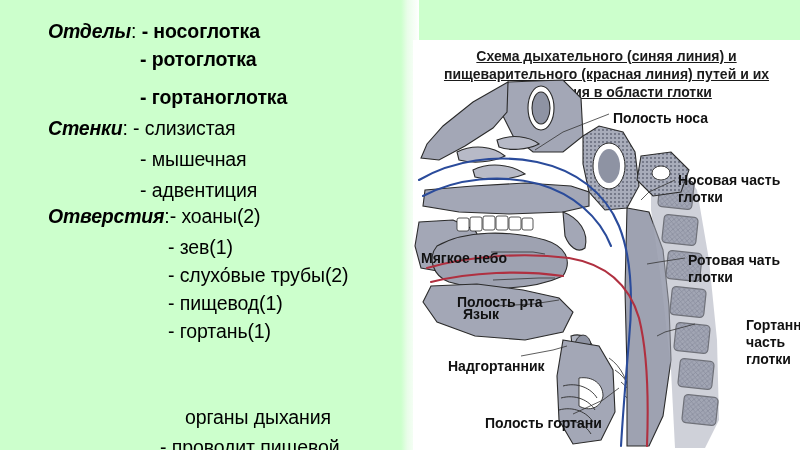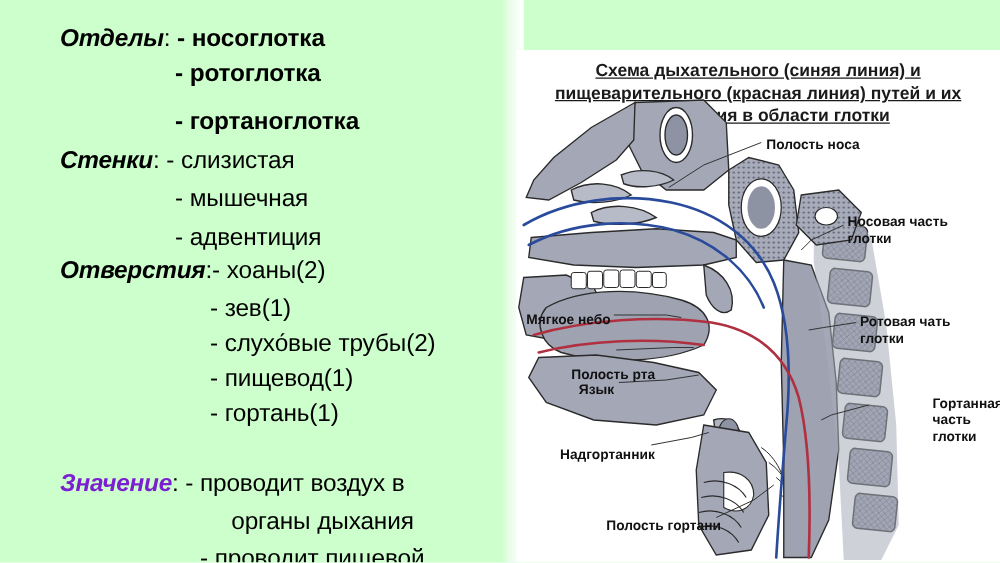--- a/index.html
+++ b/index.html
@@ -71,21 +71,21 @@
     width: 367px;
     text-align: center;
     font-size: 14px;
     line-height: 1.28;
     color: #1a1a1a;
     font-weight: bold;
     text-decoration: underline;
   }
   .dlabel {
     position: absolute;
-    font-size: 11px;
+    font-size: 14px;
     color: #111111;
     font-weight: bold;
     line-height: 1.22;
     white-space: pre-line;
   }
   #art {
     position: absolute;
     left: 0;
     top: 0;
     width: 387px;
@@ -125,21 +125,20 @@
       <div class="txt-line" style="left: 140px; top: 50px;"><span class="bold-item">- ротоглотка</span></div>
       <div class="txt-line" style="left: 48px; top: 119px;"><span class="lead">Стенки</span><span>: </span><span>- слизистая</span></div>
       <div class="txt-line" style="left: 140px; top: 88px;"><span class="bold-item">- гортаноглотка</span></div>
       <div class="txt-line" style="left: 140px; top: 181px;"><span>- адвентиция</span></div>
       <div class="txt-line" style="left: 140px; top: 150px;"><span>- мышечная</span></div>
       <div class="txt-line" style="left: 48px; top: 207px;"><span class="lead">Отверстия</span><span>:</span><span>- хоаны(2)</span></div>
       <div class="txt-line" style="left: 168px; top: 238px;"><span>- зев(1)</span></div>
       <div class="txt-line" style="left: 168px; top: 266px;"><span>- слухо́вые трубы(2)</span></div>
       <div class="txt-line" style="left: 168px; top: 294px;"><span>-  пищевод(1)</span></div>
       <div class="txt-line" style="left: 168px; top: 322px;"><span>- гортань(1)</span></div>
-      <div class="txt-line" style="left: 48px; top: 378px;"><span class="lead purple">Значение</span><span>: </span><span>- проводит воздух в</span></div>
       <div class="txt-line" style="left: 185px; top: 408px;"><span>органы дыхания</span></div>
       <div class="txt-line" style="left: 160px; top: 438px;"><span>- проводит пищевой</span></div>
     </div>
 
   <div id="fade"></div>
 
   <div id="diagram-panel">
 
     <div id="diagram-caption">Схема дыхательного (синяя линия) и пищеварительного (красная линия) путей и их пересечения в области глотки</div>
 

